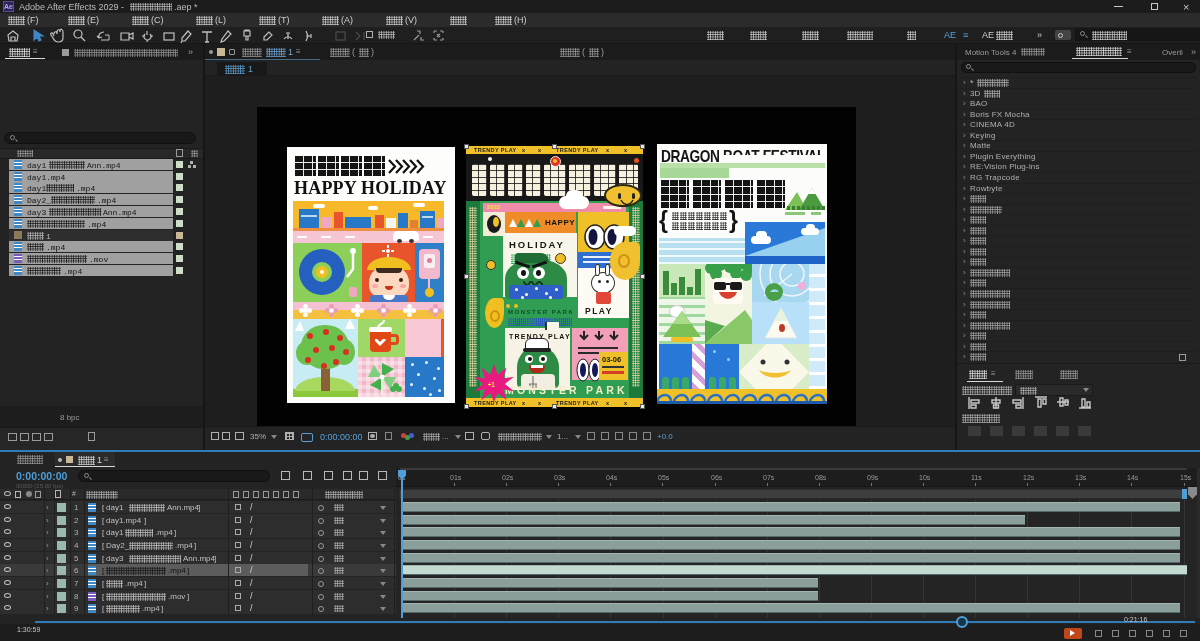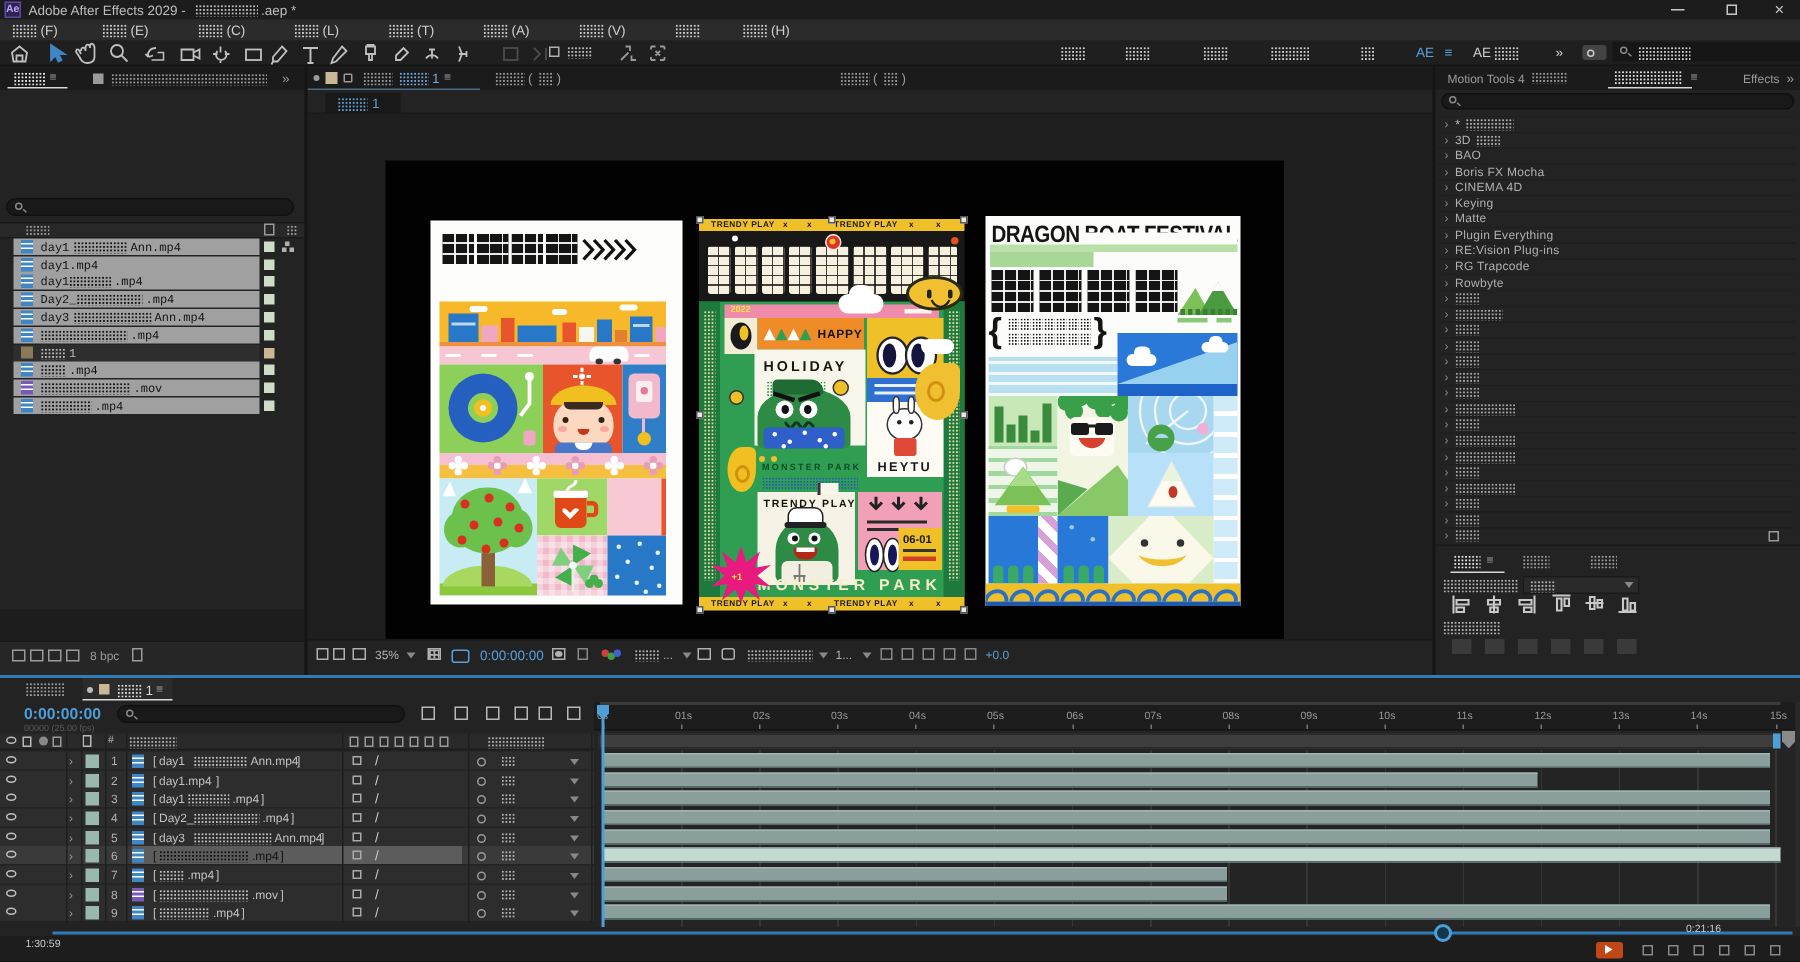--- a/index.html
+++ b/index.html
@@ -183,21 +183,21 @@
       <div style="margin-top:2px;height:1px;background:#fff"></div>
     </div>
 <span class="z" style="left:27px;top:267px;width:34px;height:8px;color:#141414"></span>
 <div class="t" style="left:63px;top:267px;font-size:8px;color:#141414;font-family:'Liberation Mono',monospace">.mp4</div>
 <span class="a" style="left:176px;top:267px;width:7px;height:7px;background:#cfdcc8;"></span>
 <div class="a" style="left:0;top:427px;width:203px;height:23px;background:#262626;border-top:1px solid #191919"></div>
 <span class="a" style="left:8px;top:433px;width:9px;height:8px;border:1px solid #9a9a9a;"></span>
 <span class="a" style="left:20px;top:433px;width:9px;height:8px;border:1px solid #9a9a9a;"></span>
 <span class="a" style="left:32px;top:433px;width:9px;height:8px;border:1px solid #9a9a9a;"></span>
 <span class="a" style="left:44px;top:433px;width:9px;height:8px;border:1px solid #9a9a9a;"></span>
-<div class="t" style="left:60px;top:433px;font-size:8px;color:#9a9a9a;">8 bpc</div>
+<div class="t" style="left:60px;top:413px;font-size:8px;color:#9a9a9a;">8 bpc</div>
 <span class="a" style="left:88px;top:432px;width:7px;height:9px;border:1px solid #9a9a9a;"></span>
 <div class="a" style="left:205px;top:44px;width:750px;height:406px;background:#212121">
 <div class="a" style="left:0;top:0;width:750px;height:16px;background:#1b1b1b"></div>
 <div class="a" style="left:4px;top:6px;width:4px;height:4px;border-radius:50%;background:#9a9a9a"></div>
 <div class="a" style="left:12px;top:4px;width:8px;height:8px;background:#c8b896"></div>
 <div class="a" style="left:24px;top:5px;width:6px;height:6px;border:1px solid #999;border-radius:1px"></div>
 <span class="z" style="left:37px;top:4px;width:20px;height:9px;color:#9a9a9a"></span>
 <span class="z" style="left:61px;top:4px;width:20px;height:9px;color:#6fa8dc"></span>
 <div class="t" style="left:83px;top:3px;font-size:9px;color:#6fa8dc;">1</div>
 <div class="t" style="left:91px;top:3px;font-size:8px;color:#9a9a9a;">≡</div>
@@ -221,20 +221,21 @@
 <div class="bigz1" style="left:31px;top:9px;width:21px;height:20px"></div>
 <div class="bigz1" style="left:54px;top:9px;width:21px;height:20px"></div>
 <div class="bigz1" style="left:77px;top:9px;width:21px;height:20px"></div>
 <svg class="a" style="left:101px;top:12px" width="38" height="15" viewBox="0 0 38 15">
           <path d="M1 1 l6 6.5 -6 6.5" stroke="#111" stroke-width="2.2" fill="none"></path>
           <path d="M8 1 l6 6.5 -6 6.5" stroke="#111" stroke-width="2.2" fill="none"></path>
           <path d="M15 1 l6 6.5 -6 6.5" stroke="#111" stroke-width="2.2" fill="none"></path>
           <path d="M22 1 l6 6.5 -6 6.5" stroke="#111" stroke-width="2.2" fill="none"></path>
           <path d="M29 1 l6 6.5 -6 6.5" stroke="#111" stroke-width="2.2" fill="none"></path>
         </svg>
+<div class="t" style="left:7px;top:31px;font-family:'Liberation Serif',serif;font-weight:bold;font-size:18px;letter-spacing:0.2px;color:#111">HAPPY HOLIDAY</div>
 <div class="a" style="left:6px;top:54px;width:151px;height:30px;background:#f7b82a;overflow:hidden">
           <div class="a" style="left:0;bottom:0;width:151px;height:3px;background:#ef9040"></div>
           <div class="a" style="left:6px;bottom:3px;width:20px;height:19px;background:#2878c8"></div>
           <div class="a" style="left:8px;bottom:14px;width:16px;height:2px;background:rgba(255,255,255,.7)"></div>
           <div class="a" style="left:28px;bottom:3px;width:11px;height:11px;background:#f0a8c0"></div>
           <div class="a" style="left:41px;bottom:3px;width:9px;height:16px;background:#e8542c"></div>
           <div class="a" style="left:52px;bottom:3px;width:26px;height:11px;background:#2878c8"></div>
           <div class="a" style="left:82px;bottom:3px;width:9px;height:13px;background:#e8542c"></div>
           <div class="a" style="left:93px;bottom:3px;width:10px;height:10px;background:#f6f6f0"></div>
           <div class="a" style="left:105px;bottom:3px;width:10px;height:15px;background:#2878c8"></div>
@@ -515,21 +516,21 @@
           <div class="a" style="left:5px;top:4px;width:40px;height:2px;background:#e8f0ff"></div>
           <div class="a" style="left:5px;top:9px;width:30px;height:2px;background:#e8f0ff"></div>
         </div>
 <div class="a" style="left:112px;top:122px;width:51px;height:50px;background:#fdfbf4">
           <div class="a" style="left:13px;top:4px;width:24px;height:22px;border-radius:50%;background:#fff;border:1.5px solid #333"></div>
           <div class="a" style="left:17px;top:-4px;width:5px;height:12px;border-radius:40%;background:#fff;border:1px solid #333"></div>
           <div class="a" style="left:27px;top:-4px;width:5px;height:12px;border-radius:40%;background:#fff;border:1px solid #333"></div>
           <div class="a" style="left:20px;top:12px;width:3px;height:3px;background:#222;border-radius:50%"></div>
           <div class="a" style="left:28px;top:12px;width:3px;height:3px;background:#222;border-radius:50%"></div>
           <div class="a" style="left:18px;top:24px;width:15px;height:12px;background:#e04838;border-radius:2px"></div>
-          <div class="t" style="left:7px;top:38px;font-size:8.5px;font-weight:bold;color:#181818;letter-spacing:1.5px">HEYTU</div>
+          <div class="t" style="left:7px;top:38px;font-size:8.5px;font-weight:bold;color:#181818;letter-spacing:1.5px">PLAY</div>
         </div>
 <div class="a" style="left:93px;top:50px;width:30px;height:13px;background:#fff;border-radius:10px;z-index:6"></div>
 <div class="a" style="left:100px;top:44px;width:16px;height:12px;background:#fff;border-radius:8px;z-index:6"></div>
 <div class="a" style="left:148px;top:80px;width:22px;height:10px;background:#fff;border-radius:8px;z-index:6"></div>
 <div class="a" style="left:40px;top:158px;width:80px;height:18px">
           <div class="a" style="left:0px;top:0px;width:4px;height:4px;background:#f0c028;border-radius:50%"></div>
           <div class="a" style="left:8px;top:0px;width:4px;height:4px;background:#f0c028;border-radius:50%"></div>
           <div class="t" style="left:2px;top:5px;font-size:6px;font-weight:bold;color:#0e4f26;letter-spacing:1.5px">MONSTER PARK</div>
         </div>
 <span class="zd" style="left:42px;top:172px;width:64px;height:8px;color:#2653c0"></span>
@@ -565,21 +566,21 @@
           <div class="a" style="left:6px;top:19px;width:40px;height:2px;background:#2a2a2a"></div>
           <div class="a" style="left:6px;top:24px;width:34px;height:2px;background:#2a2a2a"></div>
           <svg class="a" style="left:4px;top:30px" width="26" height="24">
             <ellipse cx="7" cy="12" rx="6" ry="11" fill="#fff" stroke="#222"></ellipse>
             <ellipse cx="19" cy="12" rx="6" ry="11" fill="#fff" stroke="#222"></ellipse>
             <ellipse cx="7" cy="12" rx="3" ry="7" fill="#16165a"></ellipse>
             <ellipse cx="19" cy="12" rx="3" ry="7" fill="#16165a"></ellipse>
           </svg>
         </div>
 <div class="a" style="left:133px;top:206px;width:29px;height:28px;background:#f0c028">
-          <div class="t" style="left:3px;top:3px;font-size:7.5px;font-weight:bold;color:#181808">06-01</div>
+          <div class="t" style="left:3px;top:3px;font-size:7.5px;font-weight:bold;color:#181808">03-06</div>
           <div class="a" style="left:3px;top:14px;width:22px;height:2px;background:#333"></div>
           <div class="a" style="left:3px;top:19px;width:22px;height:3px;background:#d04028"></div>
         </div>
 <div class="a" style="left:79px;top:176px;width:14px;height:8px;background:#f8f5ea;border-left:2px solid #333"></div>
 <svg class="a" style="left:8px;top:218px;z-index:6" width="40" height="38" viewBox="0 0 44 42">
           <path d="M22 0 L26 12 L36 4 L32 16 L44 14 L34 22 L44 30 L32 28 L36 40 L26 32 L22 42 L18 32 L8 40 L12 28 L0 30 L10 22 L0 14 L12 16 L8 4 L18 12 Z" fill="#e8197f"></path>
           <text x="15" y="25" font-size="7" fill="#f5e042" font-weight="bold" font-family="Liberation Sans">+1</text>
         </svg>
 <div class="t" style="left:39px;top:238px;font-size:10.5px;font-weight:bold;color:#f5edc8;letter-spacing:3.2px;z-index:5">MONSTER PARK</div>
 <div class="a" style="left:0;top:252px;width:177px;height:9px;background:#f0c028;overflow:hidden">
@@ -757,21 +758,21 @@
 <span class="a" style="left:438px;top:388px;width:8px;height:8px;border:1px solid #888;"></span>
 <div class="t" style="left:452px;top:388px;font-size:8px;color:#58a0dc;">+0.0</div>
 </div>
 <div class="a" style="left:957px;top:44px;width:243px;height:406px;background:#232323">
 <div class="a" style="left:0;top:0;width:243px;height:16px;background:#1b1b1b"></div>
 <div class="t" style="left:8px;top:4px;font-size:8px;color:#9a9a9a;">Motion Tools 4</div>
 <span class="z" style="left:64px;top:4px;width:24px;height:8px;color:#9a9a9a"></span>
 <span class="z" style="left:119px;top:3px;width:46px;height:9px;color:#e0e0e0"></span>
 <div class="a" style="left:115px;top:14px;width:56px;height:1px;background:#d8d8d8"></div>
 <div class="t" style="left:170px;top:3px;font-size:8px;color:#9a9a9a;">≡</div>
-<div class="t" style="left:205px;top:4px;font-size:8px;color:#9a9a9a;">Effects</div>
+<div class="t" style="left:205px;top:4px;font-size:8px;color:#9a9a9a;">Overli</div>
 <div class="t" style="left:234px;top:3px;font-size:9px;color:#9a9a9a;">»</div>
 <div class="a" style="left:4px;top:18px;width:235px;height:11px;background:#191919;border:1px solid #101010;border-radius:5px"></div>
 <span class="a" style="left:9px;top:20px;width:5px;height:5px;border:1px solid #8a8a8a;border-radius:50%"></span>
       <span class="a" style="left:14px;top:25px;width:3px;height:1px;background:#8a8a8a;transform:rotate(45deg)"></span>
 <div class="t" style="left:6px;top:34px;font-size:8px;color:#8a8a8a;">›</div>
 <div class="t" style="left:13px;top:34px;font-size:9px;color:#b0b0b0;">*</div>
 <span class="z" style="left:20px;top:35px;width:32px;height:8px;color:#b0b0b0"></span>
 <div class="t" style="left:6px;top:45px;font-size:8px;color:#8a8a8a;">›</div>
 <div class="t" style="left:13px;top:45px;font-size:8px;color:#b0b0b0;">3D</div>
 <span class="z" style="left:27px;top:46px;width:16px;height:8px;color:#b0b0b0"></span>

